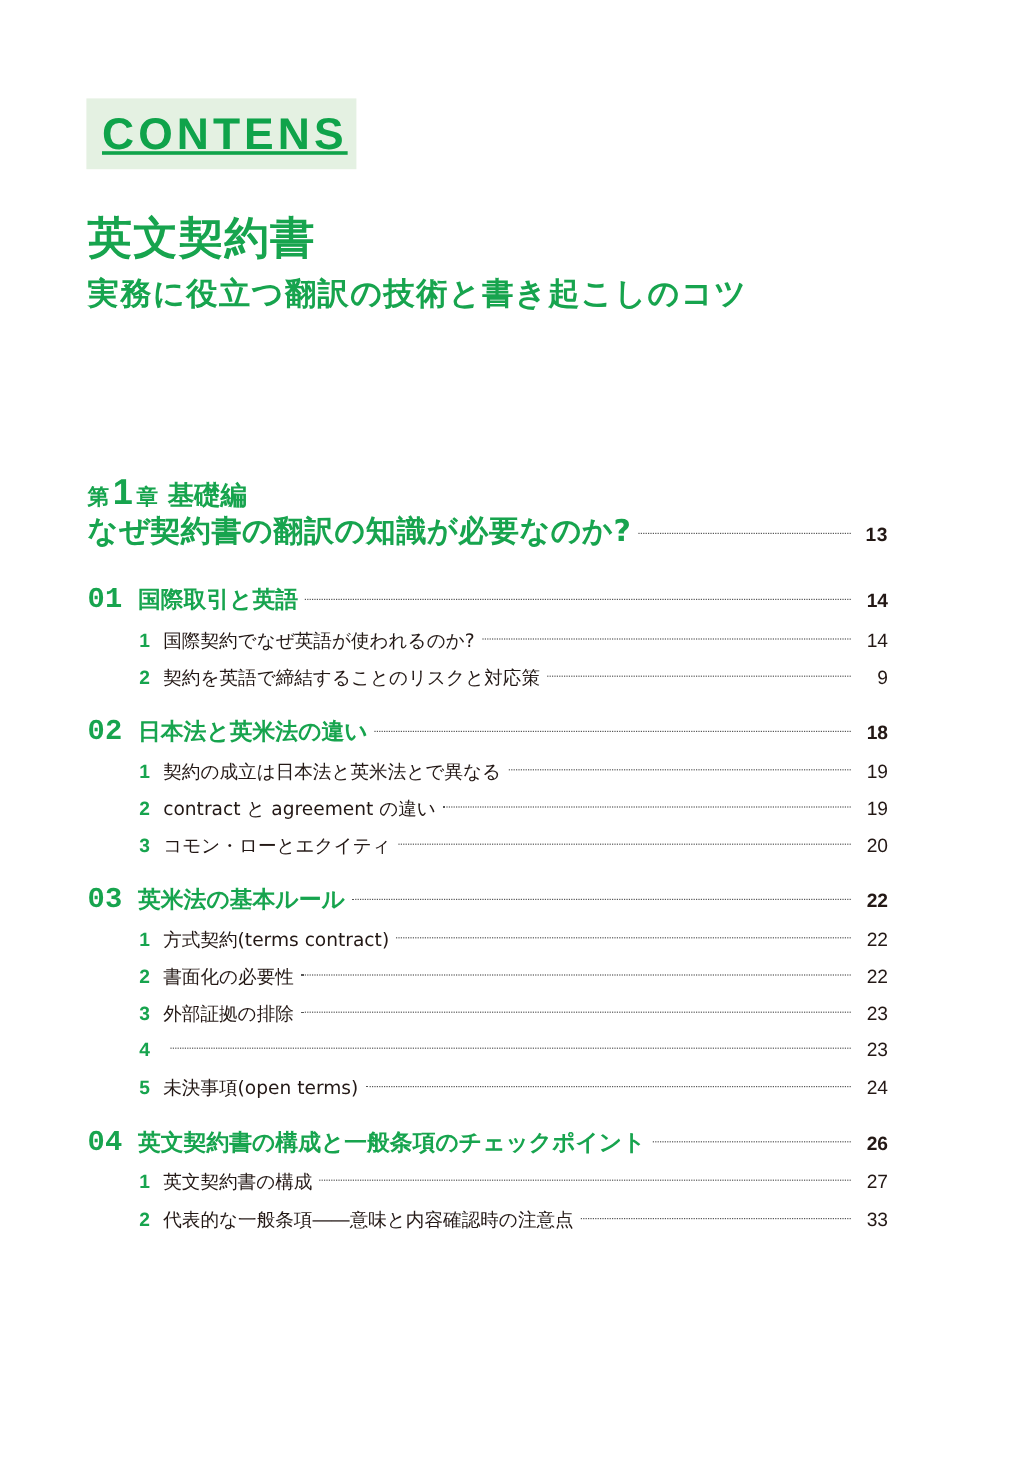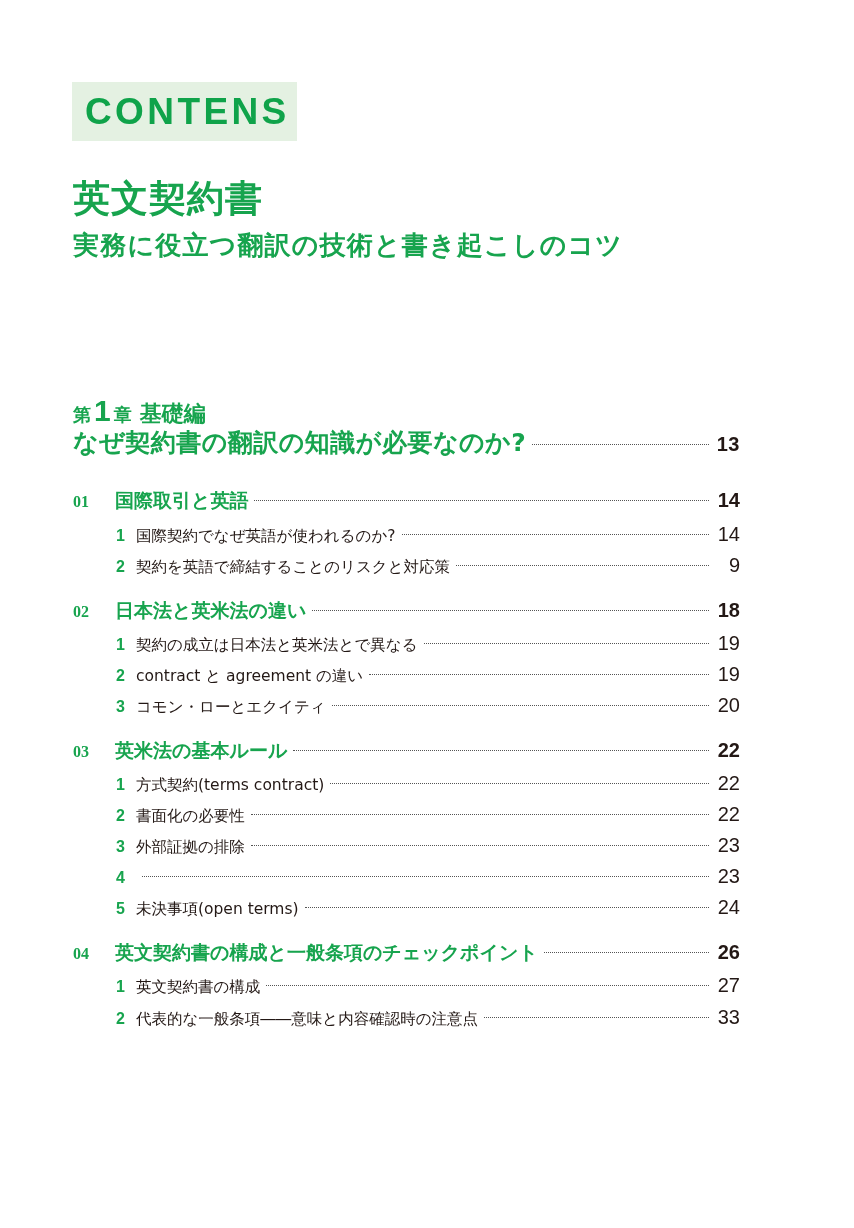--- a/index.html
+++ b/index.html
@@ -26,20 +26,21 @@
     .contents-label {
       position: absolute;
       left: 13px;
       top: 8px;
       font-family: "Liberation Sans", sans-serif;
       font-weight: bold;
       font-size: 37px;
       letter-spacing: 3.4px;
       color: #0fa34a;
       line-height: 44px;
+      text-decoration: underline;
     }
     .book-title {
       position: absolute;
       left: 73px;
       top: 176px;
       font-size: 37px;
       font-weight: bold;
       color: #17a44e;
       letter-spacing: 1px;
       line-height: 46px;
@@ -87,42 +88,42 @@
     }
     .row .leader {
       flex: 1 1 auto;
       border-bottom: 1px dotted #555;
       margin: 0 7px 0 6px;
       transform: translateY(-6px);
       min-width: 10px;
     }
     .row .page {
       font-family: "Liberation Sans", sans-serif;
-      font-size: 20px;
+      font-size: 16px;
       color: #231815;
       width: 24px;
       text-align: right;
     }
     .chapter-heading {
       top: 424px;
       font-size: 25px;
       font-weight: bold;
       color: #17a44e;
       letter-spacing: 0.5px;
       line-height: 38px;
     }
     .section-row {
       font-size: 19px;
       font-weight: bold;
       color: #17a44e;
       line-height: 28px;
     }
     .section-row .sec-num {
-      font-family: Liberation Serif, serif;
-      font-size: 16px;
+      font-family: Liberation Mono, monospace;
+      font-size: 24px;
       width: 42px;
       display: inline-block;
     }
     .item-row {
       left: 116px;
       font-size: 15.5px;
       color: #231815;
       line-height: 24px;
     }
     .item-row .item-num {

